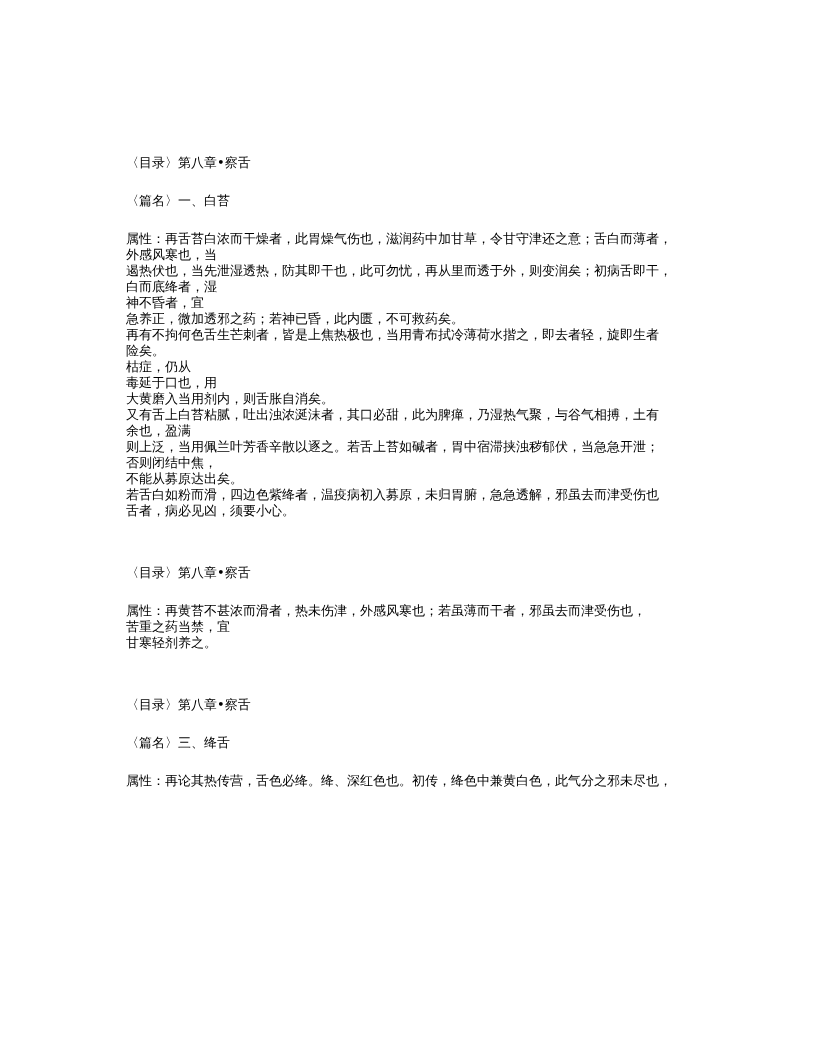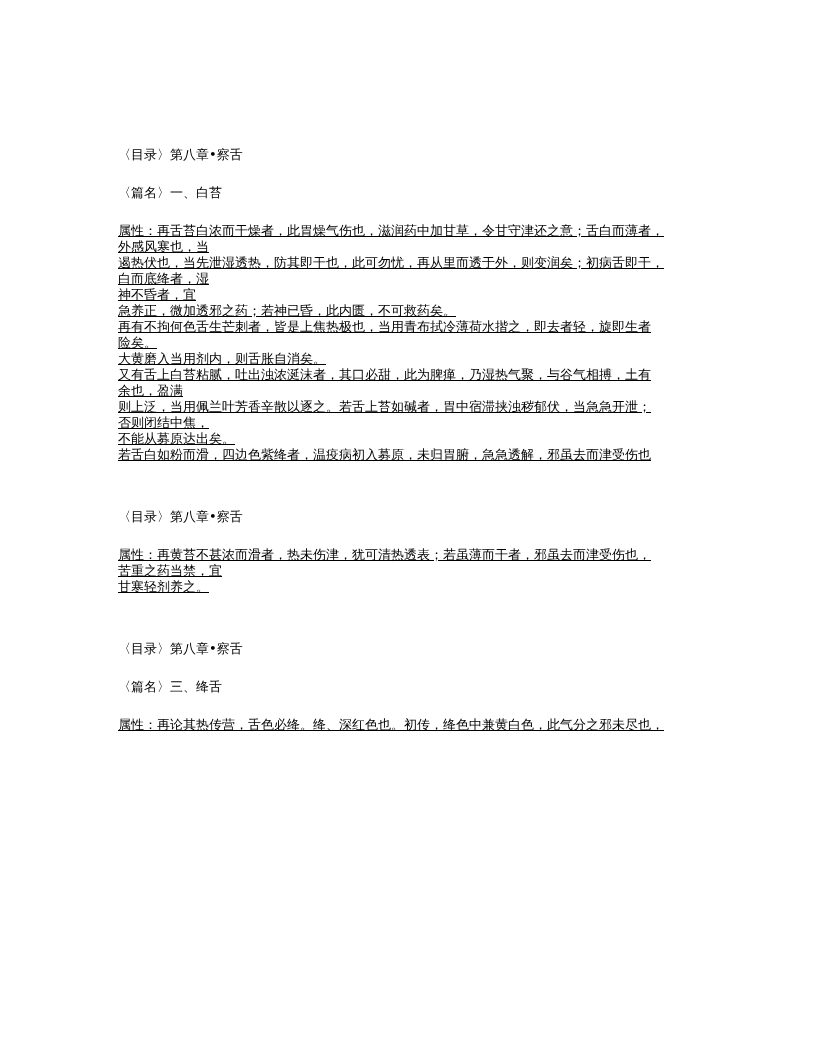--- a/index.html
+++ b/index.html
@@ -5,57 +5,60 @@
   html, body { margin: 0; padding: 0; background: #ffffff; }
   body {
     width: 816px; height: 1056px; position: relative; overflow: hidden;
     font-family: "DejaVu Serif", "Liberation Serif", serif;
     color: #000000;
   }
   .page {
     position: absolute; left: 118px; top: 147px; width: 596px;
     font-size: 13px; line-height: 16px;
   }
-  .section { margin: 0; }
+  .section { margin: 8px; }
   .section + .section { margin-top: 46px; }
   .meta-line { margin: 0 0 22px 0; white-space: nowrap; }
-  .body-text { margin: 0; text-decoration: underline; }
+  .body-text { margin: 0; }
   .body-line { margin: 0; display: block; }
 </style>
 </head>
 <body>
 
 <div class="page">
 
   <div class="section">
     <p class="meta-line">〈目录〉第八章•察舌</p>
     <p class="meta-line">〈篇名〉一、白苔</p>
     <div class="body-text">
       <span class="body-line">属性：再舌苔白浓而干燥者，此胃燥气伤也，滋润药中加甘草，令甘守津还之意；舌白而薄者，</span>
       <span class="body-line">外感风寒也，当</span>
       <span class="body-line">遏热伏也，当先泄湿透热，防其即干也，此可勿忧，再从里而透于外，则变润矣；初病舌即干，</span>
       <span class="body-line">白而底绛者，湿</span>
       <span class="body-line">神不昏者，宜</span>
       <span class="body-line">急养正，微加透邪之药；若神已昏，此内匮，不可救药矣。</span>
       <span class="body-line">再有不拘何色舌生芒刺者，皆是上焦热极也，当用青布拭冷薄荷水揩之，即去者轻，旋即生者</span>
       <span class="body-line">险矣。</span>
+      <span class="body-line">枯症，仍从</span>
+      <span class="body-line">毒延于口也，用</span>
       <span class="body-line">大黄磨入当用剂内，则舌胀自消矣。</span>
       <span class="body-line">又有舌上白苔粘腻，吐出浊浓涎沫者，其口必甜，此为脾瘅，乃湿热气聚，与谷气相搏，土有</span>
       <span class="body-line">余也，盈满</span>
       <span class="body-line">则上泛，当用佩兰叶芳香辛散以逐之。若舌上苔如碱者，胃中宿滞挟浊秽郁伏，当急急开泄；</span>
       <span class="body-line">否则闭结中焦，</span>
       <span class="body-line">不能从募原达出矣。</span>
       <span class="body-line">若舌白如粉而滑，四边色紫绛者，温疫病初入募原，未归胃腑，急急透解，邪虽去而津受伤也</span>
+      <span class="body-line">舌者，病必见凶，须要小心。</span>
     </div>
   </div>
 
   <div class="section" style="margin-top:46px;">
     <p class="meta-line">〈目录〉第八章•察舌</p>
     <div class="body-text">
-      <span class="body-line">属性：再黄苔不甚浓而滑者，热未伤津，犹可清热透表；若虽薄而干者，邪虽去而津受伤也，</span>
+      <span class="body-line">属性：再黄苔不甚浓而滑者，热未伤津，外感风寒也；若虽薄而干者，邪虽去而津受伤也，</span>
       <span class="body-line">苦重之药当禁，宜</span>
       <span class="body-line">甘寒轻剂养之。</span>
     </div>
   </div>
 
   <div class="section" style="margin-top:46px;">
     <p class="meta-line">〈目录〉第八章•察舌</p>
     <p class="meta-line">〈篇名〉三、绛舌</p>
     <div class="body-text">
       <span class="body-line">属性：再论其热传营，舌色必绛。绛、深红色也。初传，绛色中兼黄白色，此气分之邪未尽也，</span>

